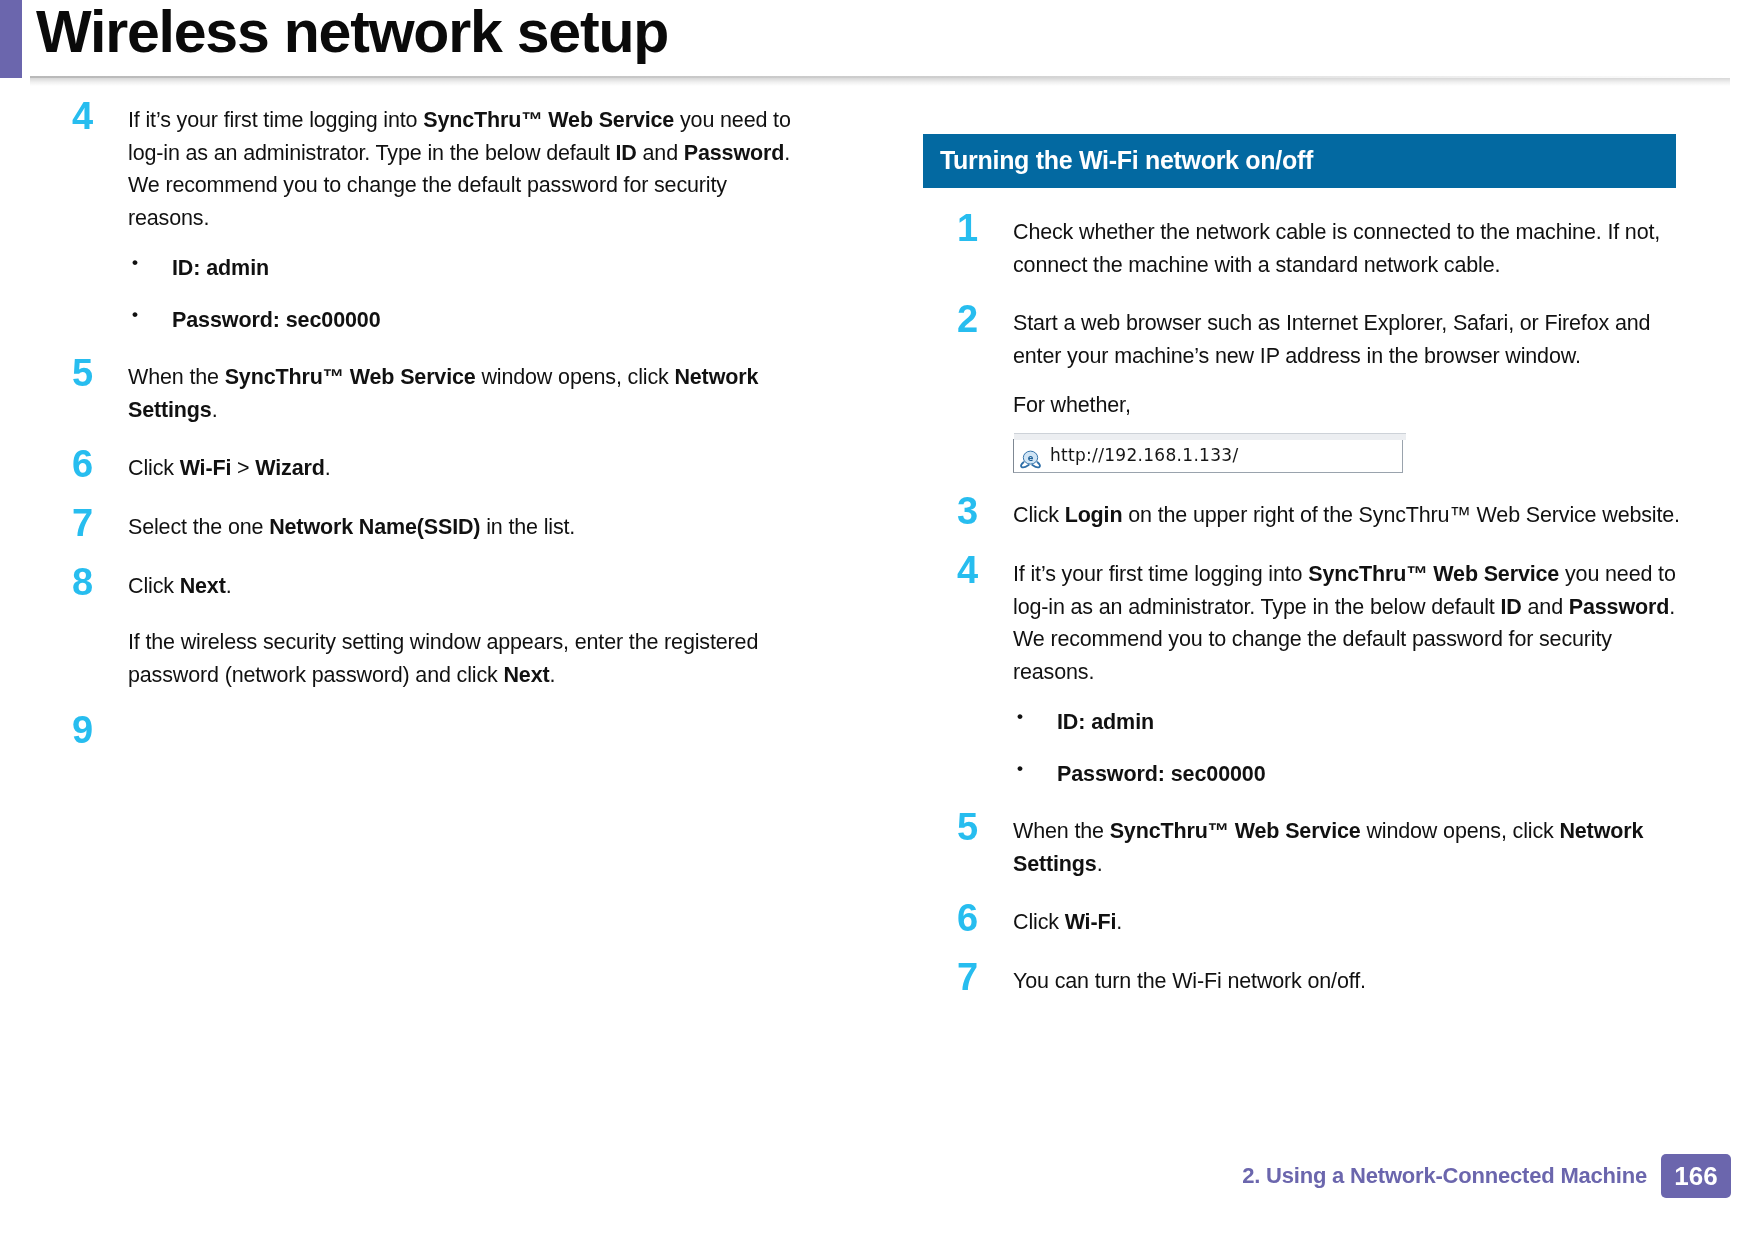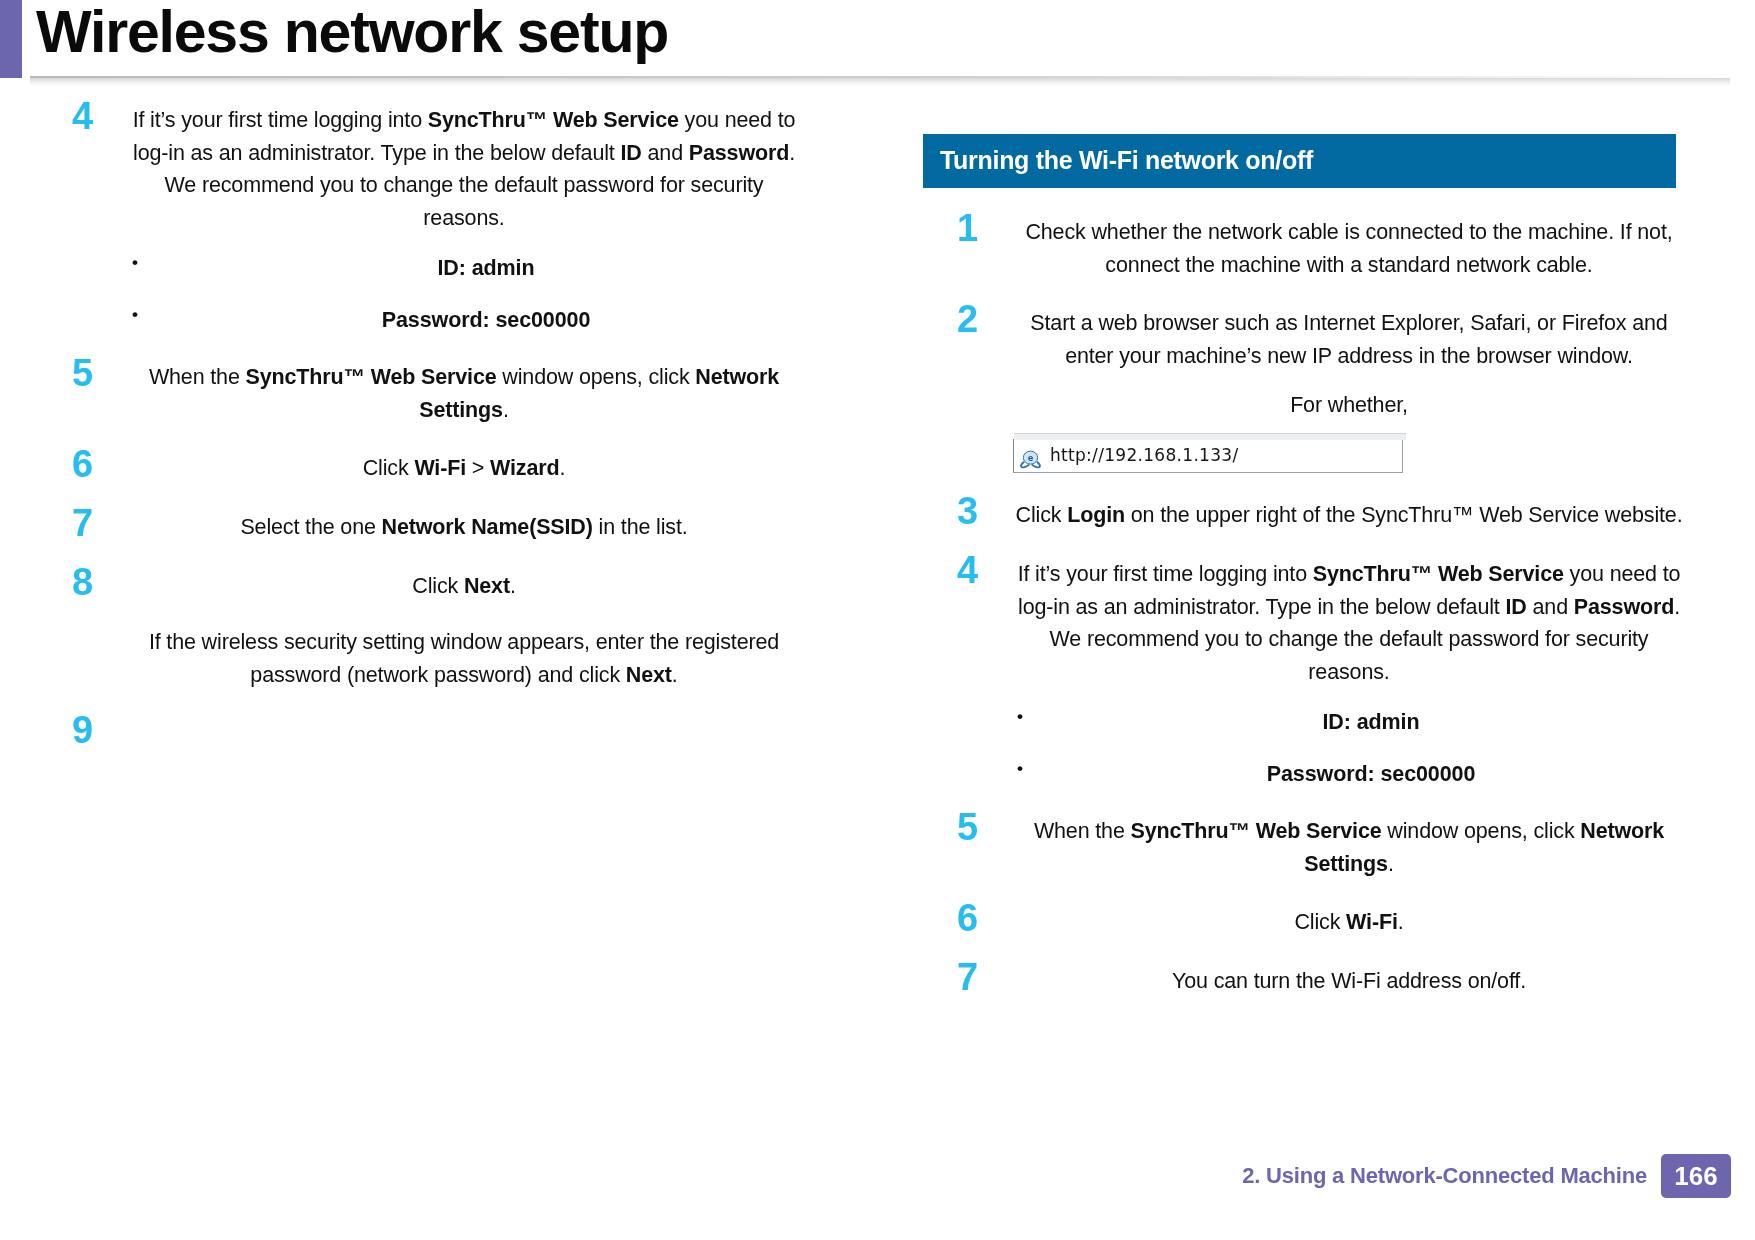--- a/index.html
+++ b/index.html
@@ -101,21 +101,20 @@
     font-weight: bold;
     color: #27bdef;
     line-height: 1;
     width: 40px;
   }
   .step-body {
     font-size: 21.5px;
     line-height: 1.52;
     color: #111111;
     letter-spacing: -0.15px;
-    text-align: center;
   }
   .step-body p {
     margin: 0 0 16px 0;
   }
   .step-body p:last-child {
     margin-bottom: 0;
     margin-top: 24px;
   }
   .step-body b {
     font-weight: bold;
@@ -334,21 +333,21 @@
         </div>
         <div class="step">
           <div class="step-num">6</div>
           <div class="step-body">
             <p>Click <b>Wi-Fi</b>.</p>
           </div>
         </div>
         <div class="step">
           <div class="step-num">7</div>
           <div class="step-body">
-            <p>You can turn the Wi-Fi address on/off.</p>
+            <p>You can turn the Wi-Fi network on/off.</p>
           </div>
         </div>
       </div>
   </div>
 
 </div>
 
 <div class="footer">
   <div class="footer-inner">
     <div class="footer-text">2.  Using a Network-Connected Machine</div>

